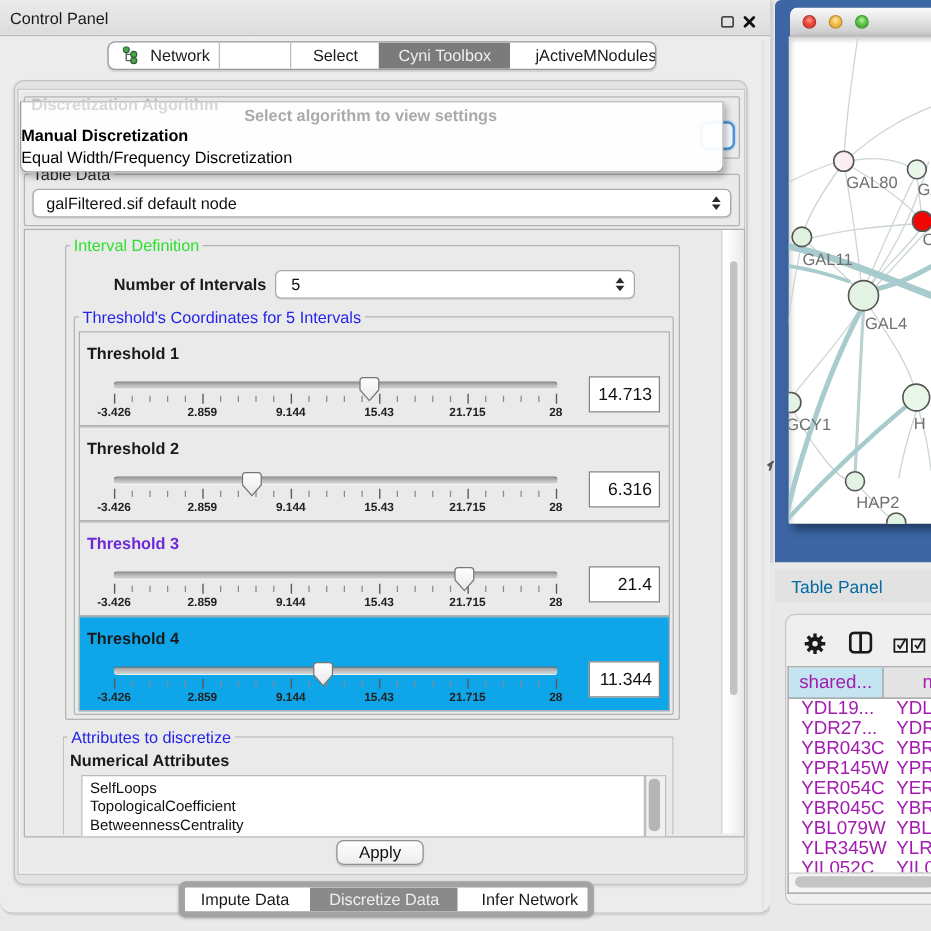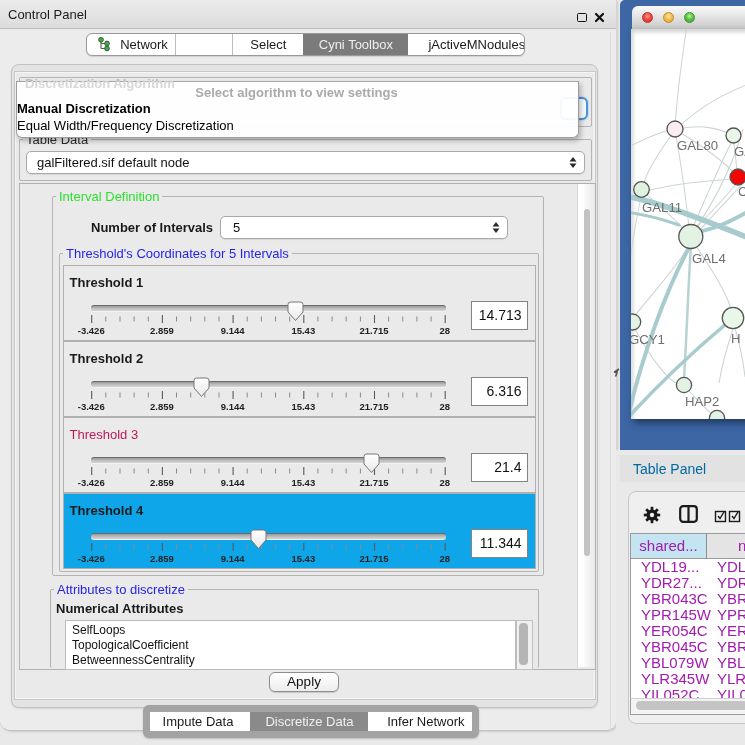--- a/index.html
+++ b/index.html
@@ -177,21 +177,21 @@
         <linearGradient id="th2" x1="0" y1="0" x2="0" y2="1">
           <stop offset="0" stop-color="#ffffff"></stop>
           <stop offset="1" stop-color="#e8e8e8"></stop>
         </linearGradient>
       </defs>
       <path d="M1 3.5 Q1 1 3.5 1 L13.5 1 Q16 1 16 3.5 L16 11 L8.5 19.5 L1 11 Z" fill="url(#th2)" stroke="#767676" stroke-width="1"></path>
     </svg>
     <div class="abs" style="left:407px;top:35px;width:50px;height:27px;background:#fff;border:1px solid #848484;font-size:14px;color:#111;text-align:right;line-height:27px;padding-right:5px;">6.316</div>
   </div>
 <div class="abs" style="left:62.5px;top:416.5px;width:471px;height:74px;border:1px solid #b0b0b0;background:#eaeaea;">
-    <div class="abs" style="left:6px;top:9px;font-size:13px;font-weight:normal;color:#be185d;">Threshold 3</div>
+    <div class="abs" style="left:6px;top:9px;font-size:13px;font-weight:bold;color:#6d28d9;">Threshold 3</div>
     <div class="abs" style="left:27px;top:39px;width:355px;height:5px;border-radius:3px;background:linear-gradient(#9a9a9a,#c0c0c0 55%,#d5d5d5);border-top:1px solid #6b6b6b;border-bottom:1px solid #f2f2f2;"></div>
     <svg class="abs" style="left:22px;top:48px" width="366" height="10" viewBox="0 0 366 10">
       <line x1="5.7" y1="1" x2="5.7" y2="9" stroke="#5a5a5a" stroke-width="1.1"></line>
       <line x1="19.8" y1="2.5" x2="19.8" y2="7.5" stroke="#8a8a8a" stroke-width="1"></line>
       <line x1="34.0" y1="2.5" x2="34.0" y2="7.5" stroke="#8a8a8a" stroke-width="1"></line>
       <line x1="48.1" y1="2.5" x2="48.1" y2="7.5" stroke="#8a8a8a" stroke-width="1"></line>
       <line x1="62.3" y1="2.5" x2="62.3" y2="7.5" stroke="#8a8a8a" stroke-width="1"></line>
       <line x1="76.4" y1="1" x2="76.4" y2="9" stroke="#5a5a5a" stroke-width="1.1"></line>
       <line x1="90.5" y1="2.5" x2="90.5" y2="7.5" stroke="#8a8a8a" stroke-width="1"></line>
       <line x1="104.7" y1="2.5" x2="104.7" y2="7.5" stroke="#8a8a8a" stroke-width="1"></line>
@@ -283,21 +283,21 @@
 <div class="grouptitle" style="left:54px;top:583px;color:#2525e8;">Attributes to discretize</div>
 <div class="abs" style="left:56px;top:601px;font-size:13px;font-weight:bold;color:#1a1a1a;">Numerical Attributes</div>
 <div class="abs" style="left:65px;top:620px;width:449px;height:48px;background:#fff;border:1px solid #bbb;overflow:hidden;font-size:12px;color:#111;">
  <div style="padding:2px 0 0 6px;line-height:15px;">SelfLoops<br>TopologicalCoefficient<br>BetweennessCentrality<br>NeighborhoodConnectivity</div>
 </div>
 <div class="abs" style="left:516px;top:620px;width:15px;height:48px;background:#f0f0f0;border:1px solid #c0c0c0;"></div>
 <div class="abs" style="left:519px;top:623px;width:9px;height:42px;background:#b5b5b5;border-radius:4px;"></div>
 
 <div class="abs" style="left:269px;top:672px;width:68px;height:18px;background:linear-gradient(#ffffff,#ededed);
  border:1px solid #8e8e8e;border-radius:6px;text-align:center;font-size:13.5px;color:#111;line-height:18px;box-shadow:0 1px 1px rgba(0,0,0,0.15);">Apply</div>
-<div class="abs" style="left:143px;top:705px;width:322px;height:19px;background:#fff;border:7px solid #a3a3a3;
+<div class="abs" style="left:143px;top:705px;width:322px;height:19px;background:#fff;border:5px solid #a3a3a3;
  border-radius:6px;overflow:hidden;white-space:nowrap;box-shadow:0 1px 2px rgba(0,0,0,0.2);">
  <div class="tabseg" style="width:96px;line-height:19px;">Impute Data</div>
  <div class="tabseg" style="width:118px;line-height:19px;background:#8a8a8a;color:#efefef;">Discretize Data</div>
  <div class="tabseg" style="width:106px;line-height:19px;">Infer Network</div>
 </div>
 
 <div class="abs" style="left:25px;top:76px;font-size:13px;font-weight:bold;color:#c0c0c0;">Discretization Algorithm</div>
 <div class="abs" style="left:16px;top:81px;width:561px;height:55px;background:rgba(255,255,255,0.94);
  border:1px solid #9c9c9c;border-radius:0 0 6px 6px;border-top:1px solid #a5a5a5;
  box-shadow:2px 3px 5px rgba(0,0,0,0.25);"></div>

